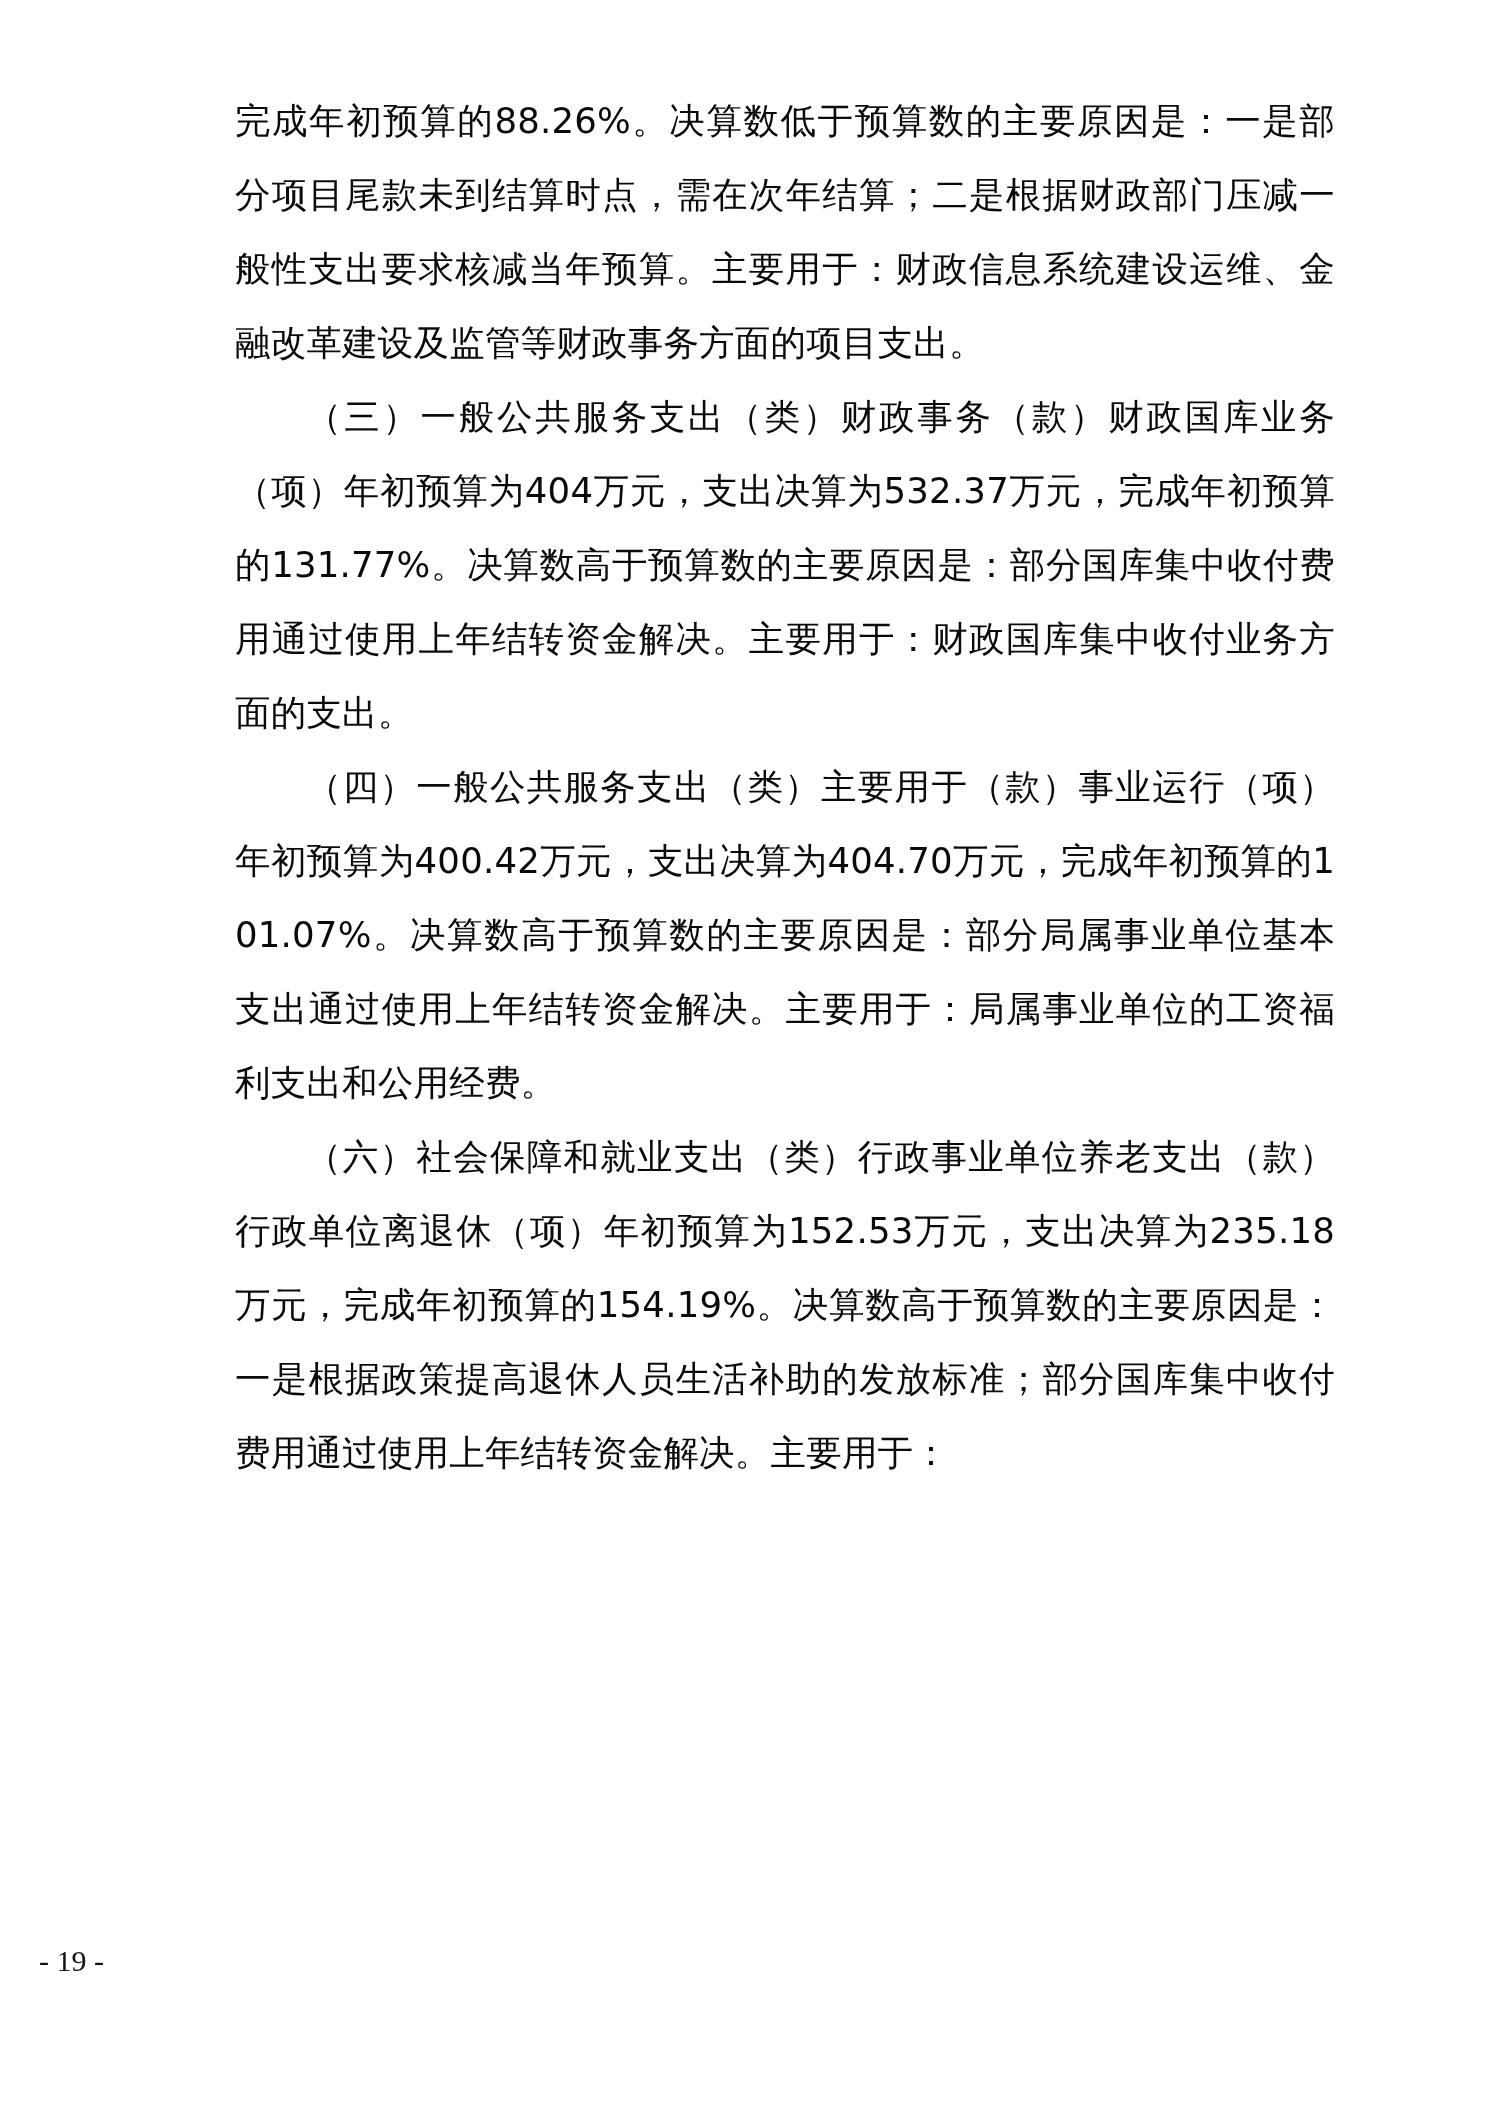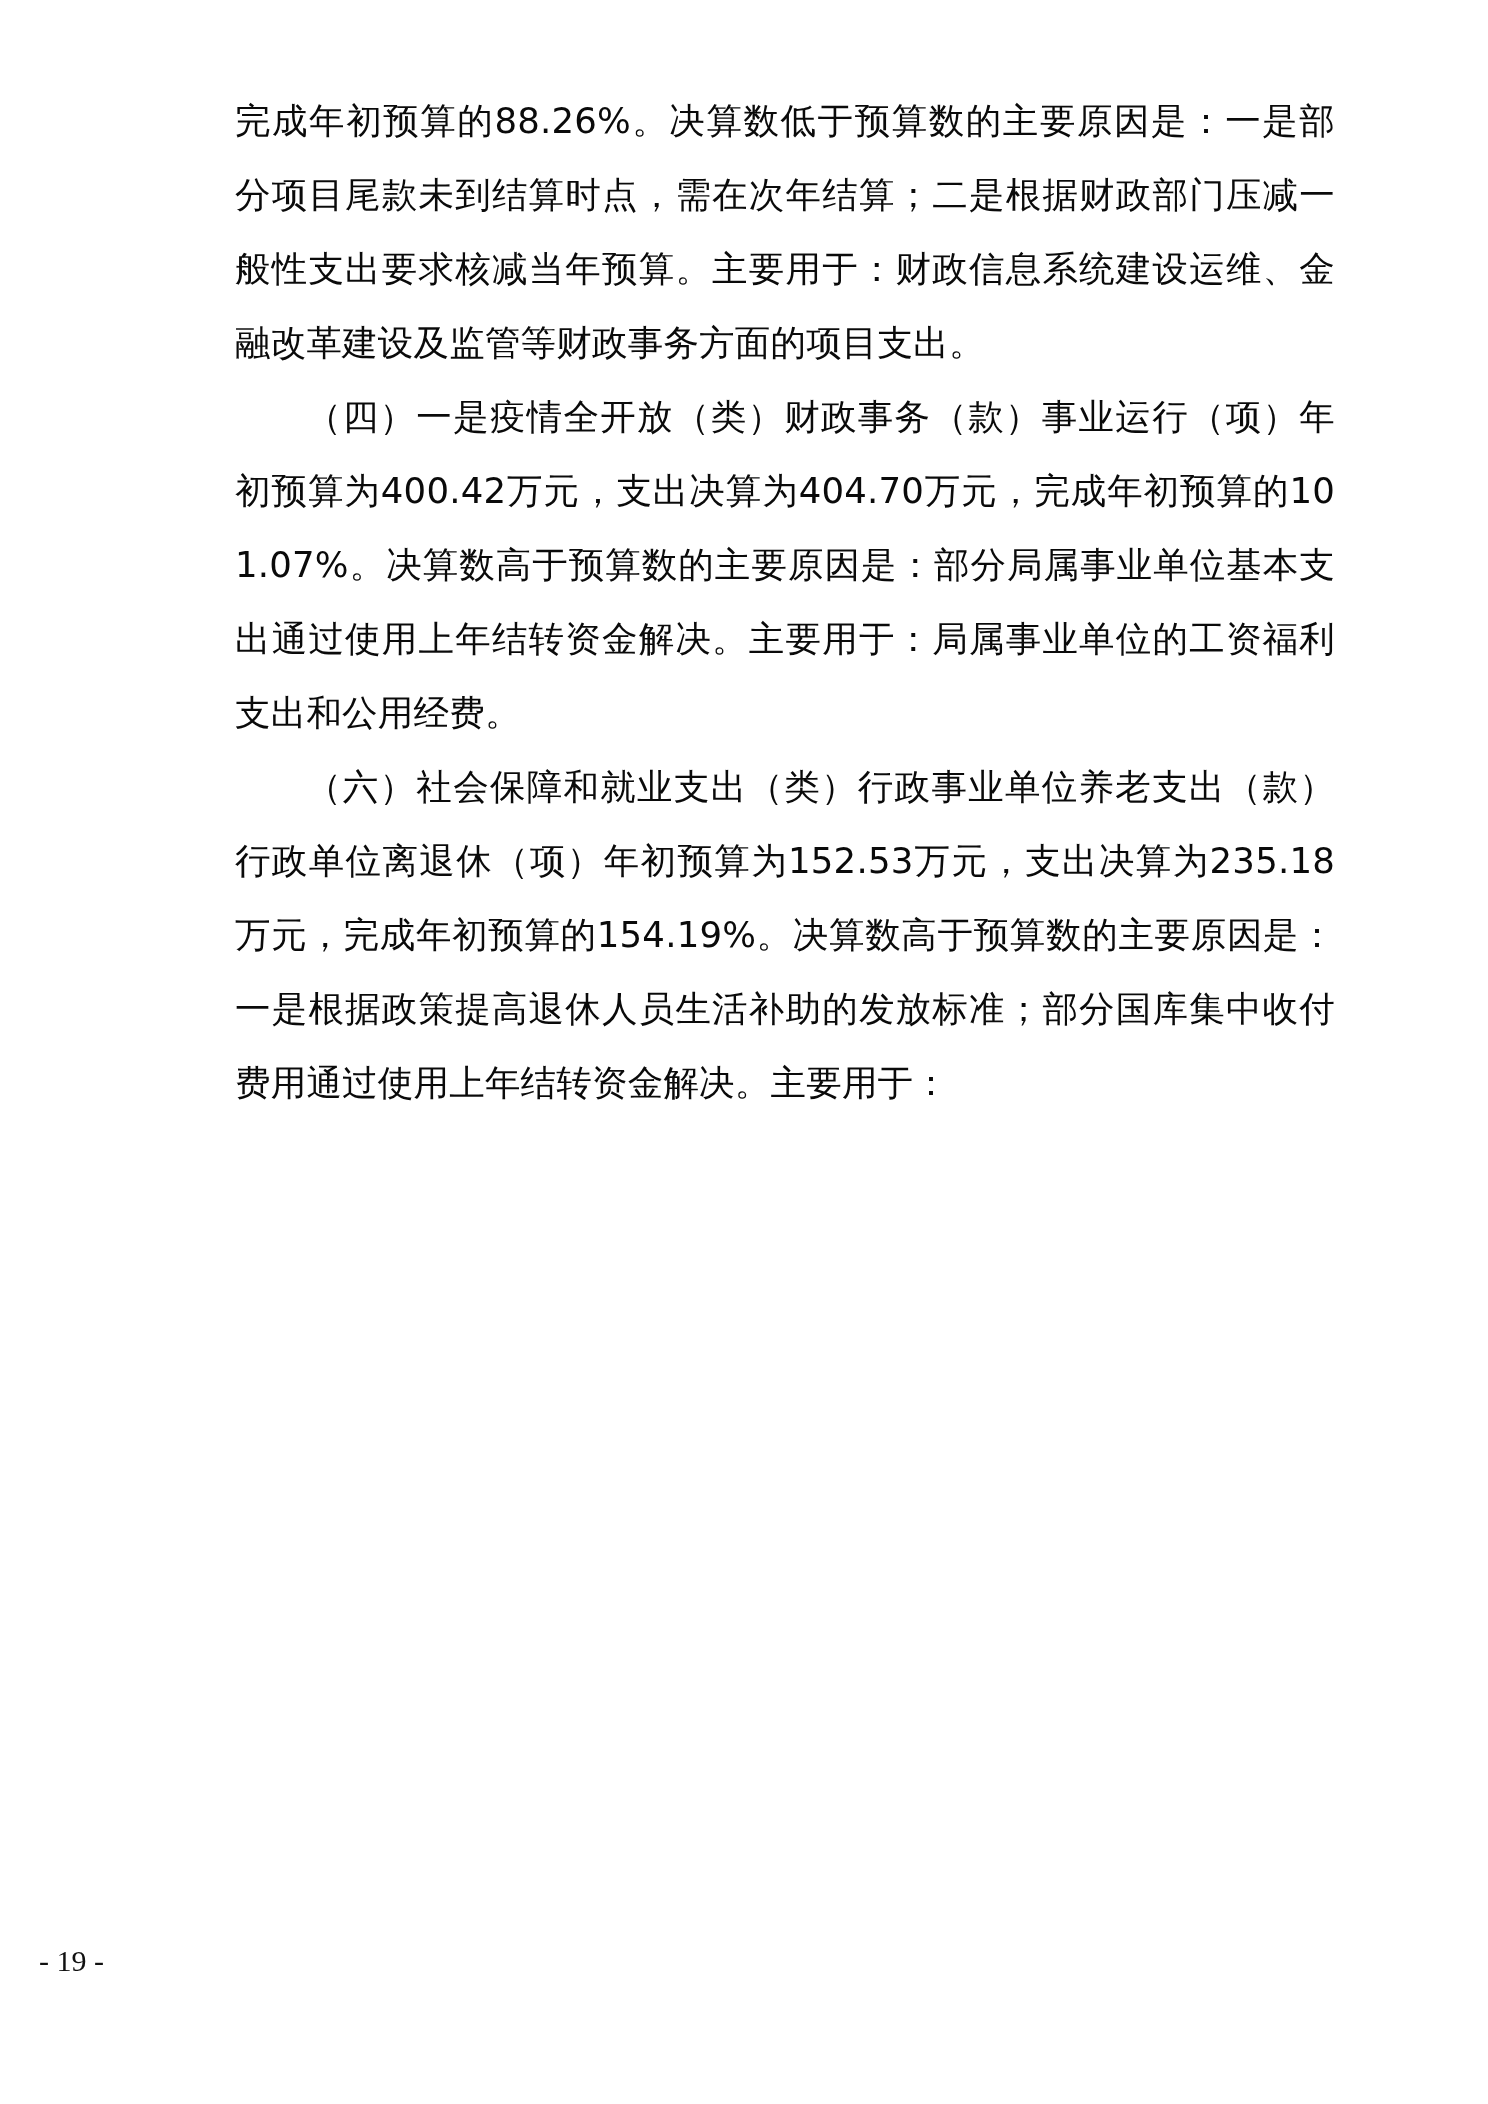--- a/index.html
+++ b/index.html
@@ -52,19 +52,20 @@
     font-family: "Liberation Serif", serif;
   }
 </style>
 </head>
 <body>
 
 <div class="page">
 
   <div class="body-area">
     <p class="para">完成年初预算的88.26%。决算数低于预算数的主要原因是：一是部分项目尾款未到结算时点，需在次年结算；二是根据财政部门压减一般性支出要求核减当年预算。主要用于：财政信息系统建设运维、金融改革建设及监管等财政事务方面的项目支出。</p>
-    <p class="para indent">（四）一是疫情全开放（类）财政事务（款）事业运行（项）年初预算为400.42万元，支出决算为404.70万元，完成年初预算的101.07%。决算数高于预算数的主要原因是：部分局属事业单位基本支出通过使用上年结转资金解决。主要用于：局属事业单位的工资福利支出和公用经费。</p>
+    <p class="para indent">（三）一般公共服务支出（类）财政事务（款）财政国库业务（项）年初预算为404万元，支出决算为532.37万元，完成年初预算的131.77%。决算数高于预算数的主要原因是：部分国库集中收付费用通过使用上年结转资金解决。主要用于：财政国库集中收付业务方面的支出。</p>
+    <p class="para indent">（四）一般公共服务支出（类）主要用于（款）事业运行（项）年初预算为400.42万元，支出决算为404.70万元，完成年初预算的101.07%。决算数高于预算数的主要原因是：部分局属事业单位基本支出通过使用上年结转资金解决。主要用于：局属事业单位的工资福利支出和公用经费。</p>
     <p class="para indent">（六）社会保障和就业支出（类）行政事业单位养老支出（款）行政单位离退休（项）年初预算为152.53万元，支出决算为235.18万元，完成年初预算的154.19%。决算数高于预算数的主要原因是：一是根据政策提高退休人员生活补助的发放标准；部分国库集中收付费用通过使用上年结转资金解决。主要用于：</p>
   </div>
 
   <div class="footer">- 19 -</div>
 
 </div>
 
 </body></html>

